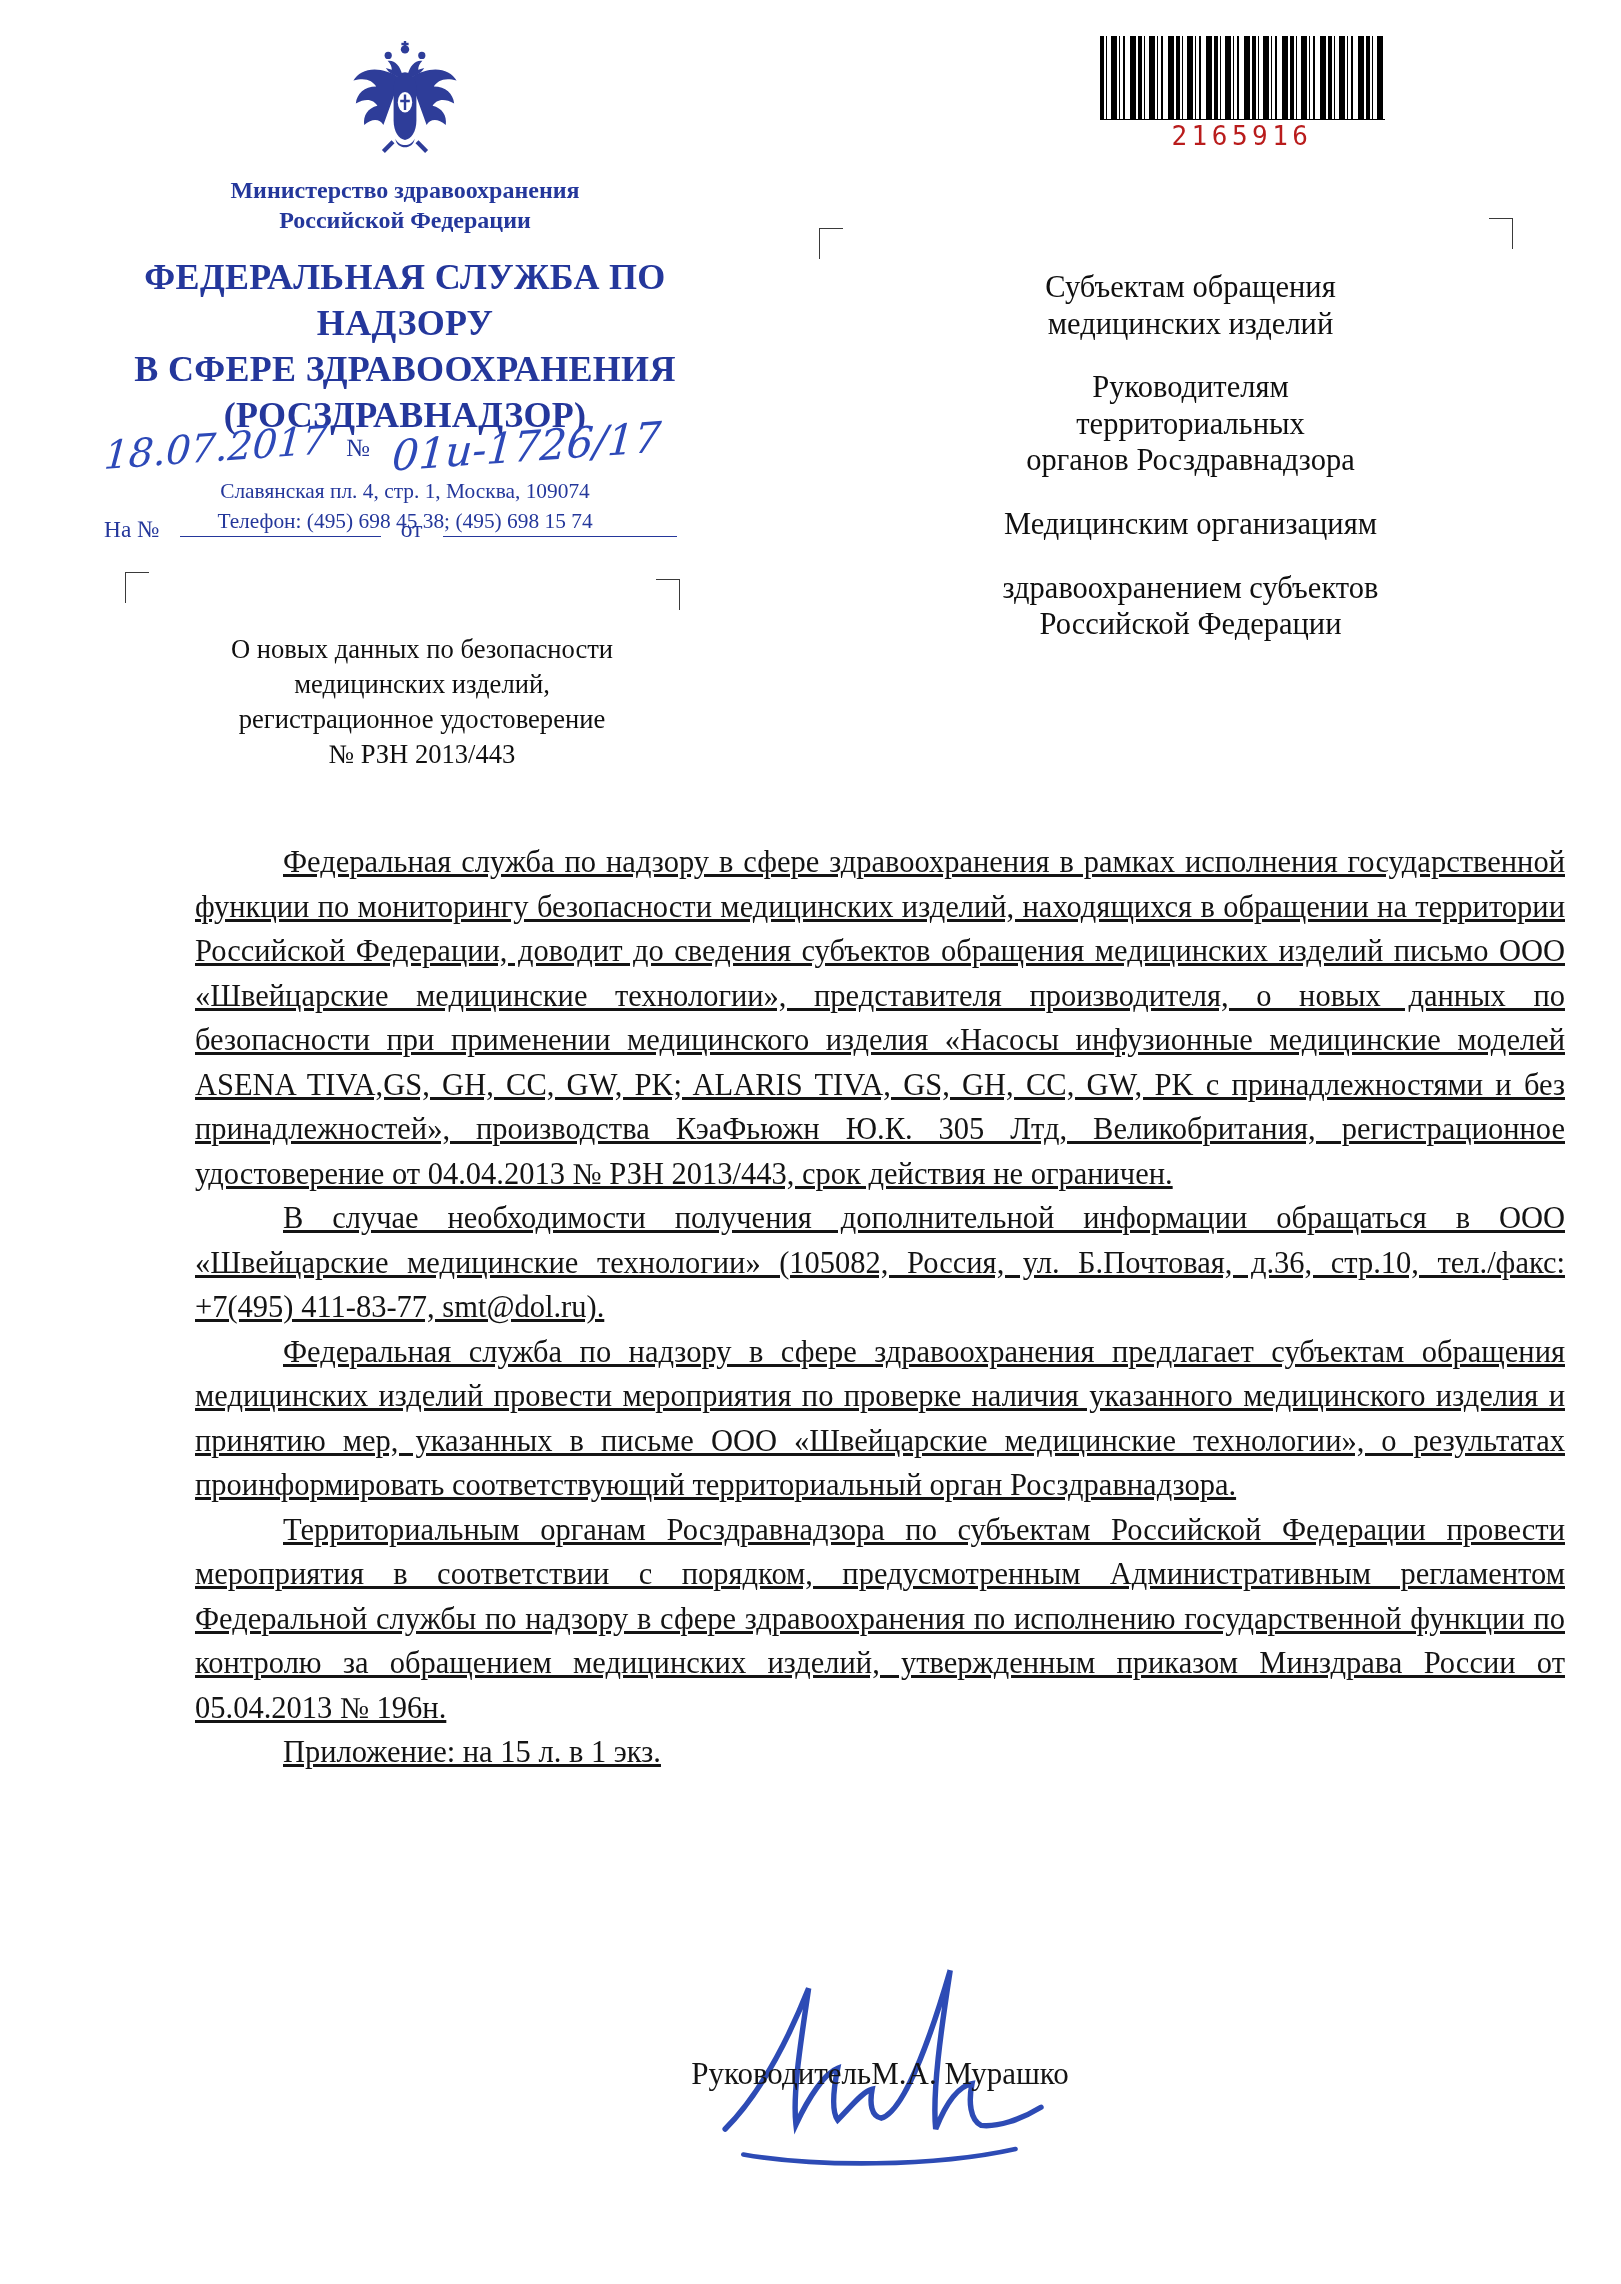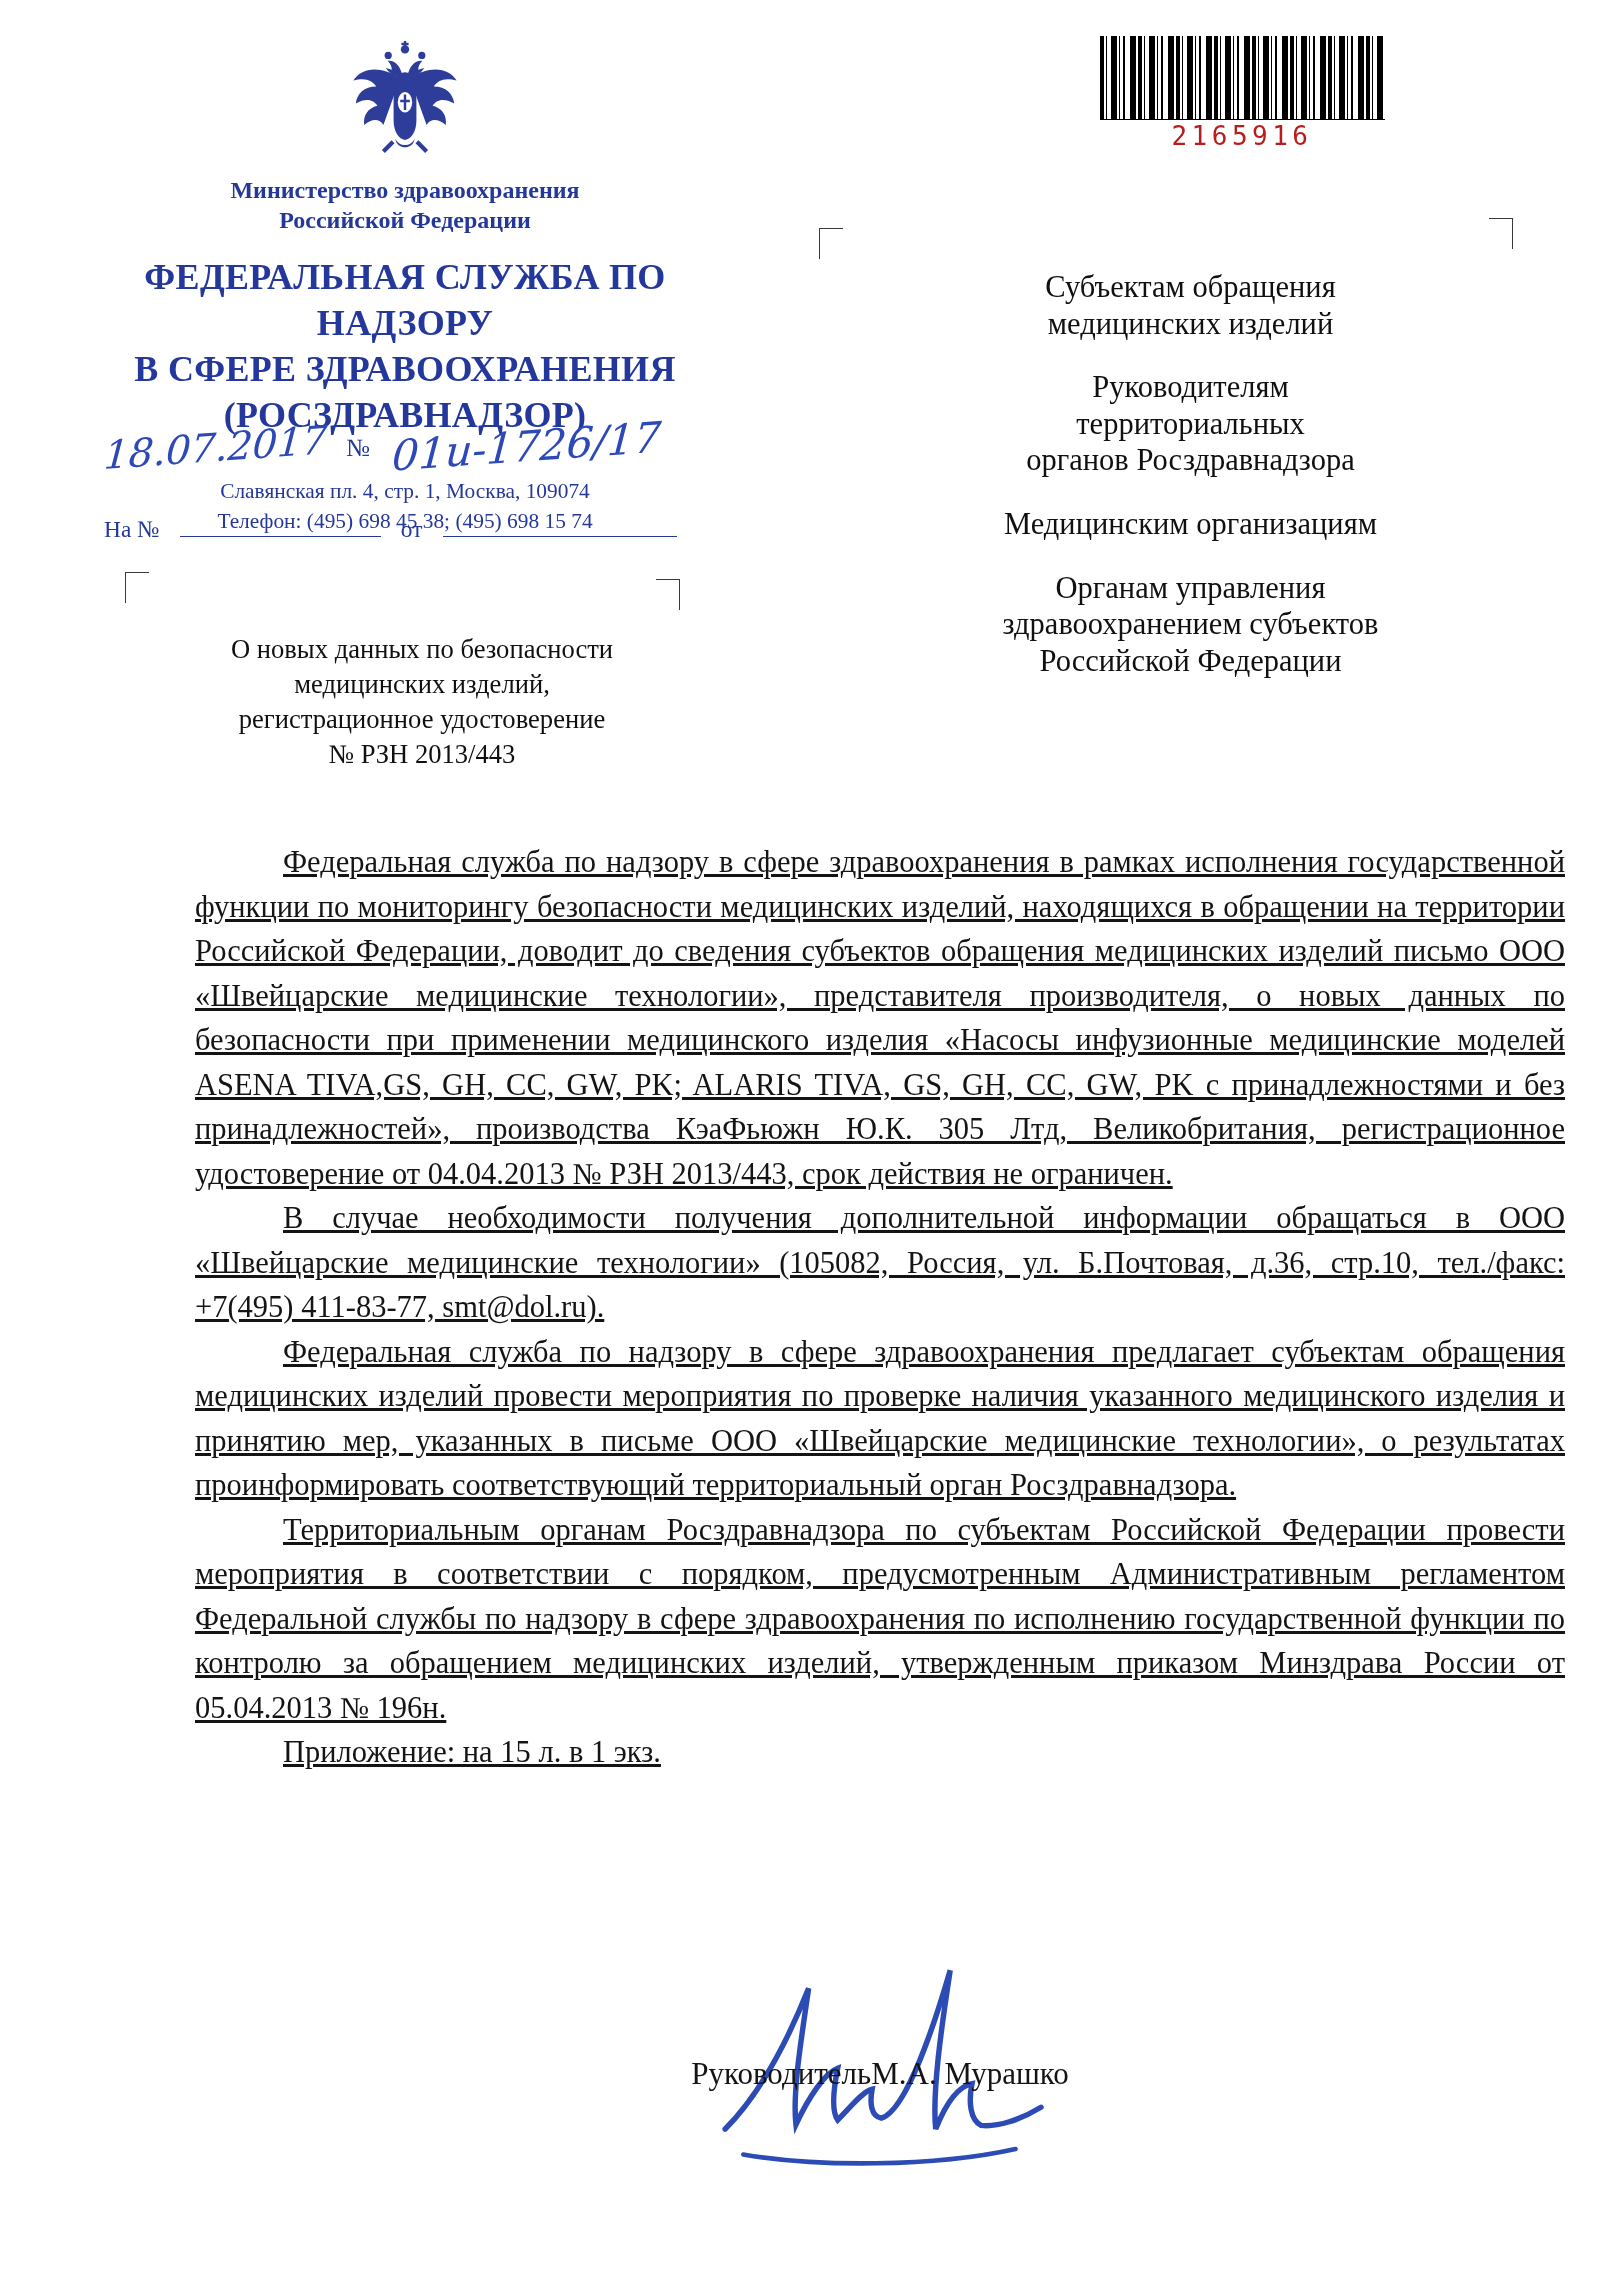--- a/index.html
+++ b/index.html
@@ -198,21 +198,20 @@
     </div>
     <div class="addressee">
       <div>Руководителям</div>
       <div>территориальных</div>
       <div>органов Росздравнадзора</div>
     </div>
     <div class="addressee">
       <div>Медицинским организациям</div>
     </div>
     <div class="addressee">
-      <div>Органам управления</div>
       <div>здравоохранением субъектов</div>
       <div>Российской Федерации</div>
     </div>
   </div>
 
   <div class="subject-block">
     <div>О новых данных по безопасности</div>
     <div>медицинских изделий,</div>
     <div>регистрационное удостоверение</div>
     <div>№ РЗН 2013/443</div>

